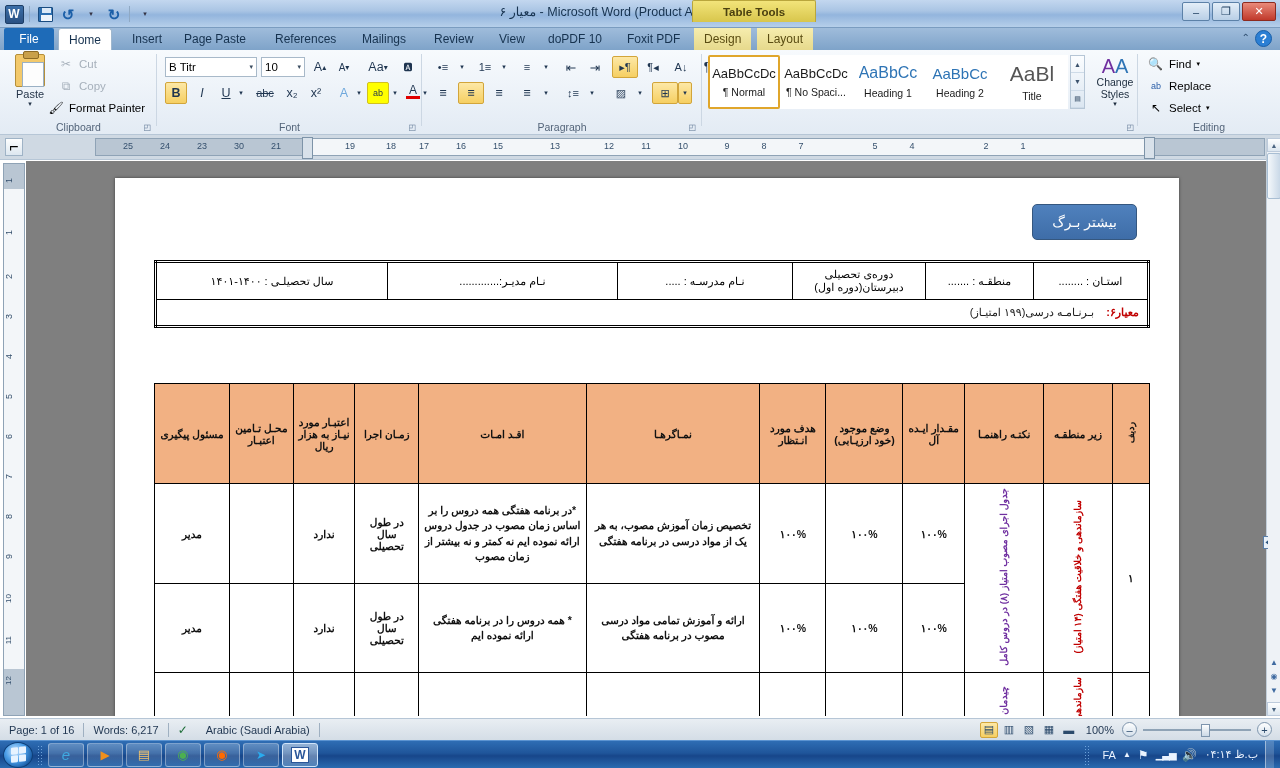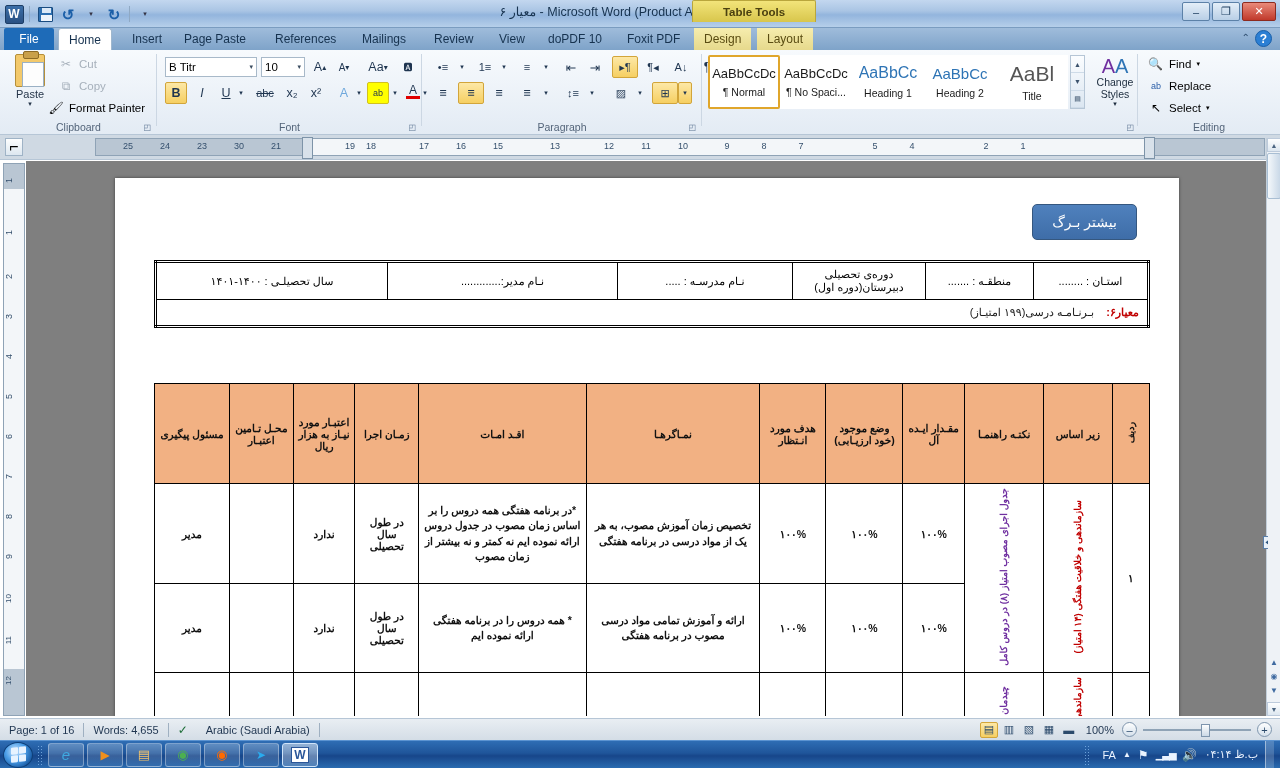--- a/index.html
+++ b/index.html
@@ -563,21 +563,21 @@
 <div id="hruler">
   <div id="corner-tab">⌐</div>
   <div id="ruler-track">
     <div id="ruler-white"></div>
     <div class="rnum" style="left:25px">25</div>
     <div class="rnum" style="left:62px">24</div>
     <div class="rnum" style="left:99px">23</div>
     <div class="rnum" style="left:136px">30</div>
     <div class="rnum" style="left:173px">21</div>
     <div class="rnum" style="left:247px">19</div>
-    <div class="rnum" style="left:268px">18</div>
+    <div class="rnum" style="left:288px">18</div>
     <div class="rnum" style="left:321px">17</div>
     <div class="rnum" style="left:358px">16</div>
     <div class="rnum" style="left:395px">15</div>
     <div class="rnum" style="left:452px">13</div>
     <div class="rnum" style="left:506px">12</div>
     <div class="rnum" style="left:543px">11</div>
     <div class="rnum" style="left:580px">10</div>
     <div class="rnum" style="left:624px">9</div>
     <div class="rnum" style="left:661px">8</div>
     <div class="rnum" style="left:698px">7</div>
@@ -616,21 +616,21 @@
       <tbody>
           <tr>
         <td style="width:115px">استـان :
 ........</td>
         <td style="width:108px">منطقـه :
 .......</td>
         <td style="width:133px">دوره‌ی تحصیلی
 دبیرستان(دوره
 اول)</td>
         <td style="width:175px">نـام مدرسـه : .....</td>
-        <td style="width:230px">نـام مدیر:.............</td>
+        <td style="width:230px">نـام مدیـر:.............</td>
         <td>سال تحصیلـی : ۱۴۰۰-۱۴۰۱</td>
       </tr>
       <tr>
         <td colspan="6" class="crit">
           <span class="crit-red">معیار۶:</span>
           &nbsp;&nbsp;
           <span class="crit-dark">بـرنـامـه درسی(۱۹۹ امتیـاز)</span>
         </td>
       </tr>
     </tbody>
@@ -650,21 +650,21 @@
           <col style="width:152px">
         <col style="width:58px">
           <col style="width:56px">
           <col style="width:58px">
           <col style="width:68px">
       </colgroup>
       <thead>
         <tr>
           <th><span class="vert">ردیف</span></th>
           <th>زیر
-اساس</th>
+منطقـه</th>
           <th>نکتـه
 راهنمـا</th>
           <th>مقـدار
 ایـده
 آل</th>
           <th>وضع
 موجود
 (خود
 ارزیـابی)</th>
           <th>هدف
@@ -739,21 +739,21 @@
   <div id="vthumb"></div>
   <div class="mini-nav" style="bottom:47px">▲</div>
   <div class="mini-nav" style="bottom:33px">◉</div>
   <div class="mini-nav" style="bottom:19px">▼</div>
   <div class="sc-arrow" style="position:absolute;bottom:0">▼</div>
 </div>
 
 <div id="statusbar">
   <div class="sb-item">Page: 1 of 16</div>
   <div class="sb-div"></div>
-  <div class="sb-item">Words: 4,655</div>
+  <div class="sb-item">Words: 6,217</div>
   <div class="sb-div"></div>
   <div class="sb-item">
     <span style="color:#1f6f3a;font-size:12px">✓</span>
   </div>
   <div class="sb-item">Arabic (Saudi Arabia)</div>
   <div class="sb-div"></div>
 
   <div id="sb-right">
     <div class="viewbtn on">▤</div>
     <div class="viewbtn">▥</div>

